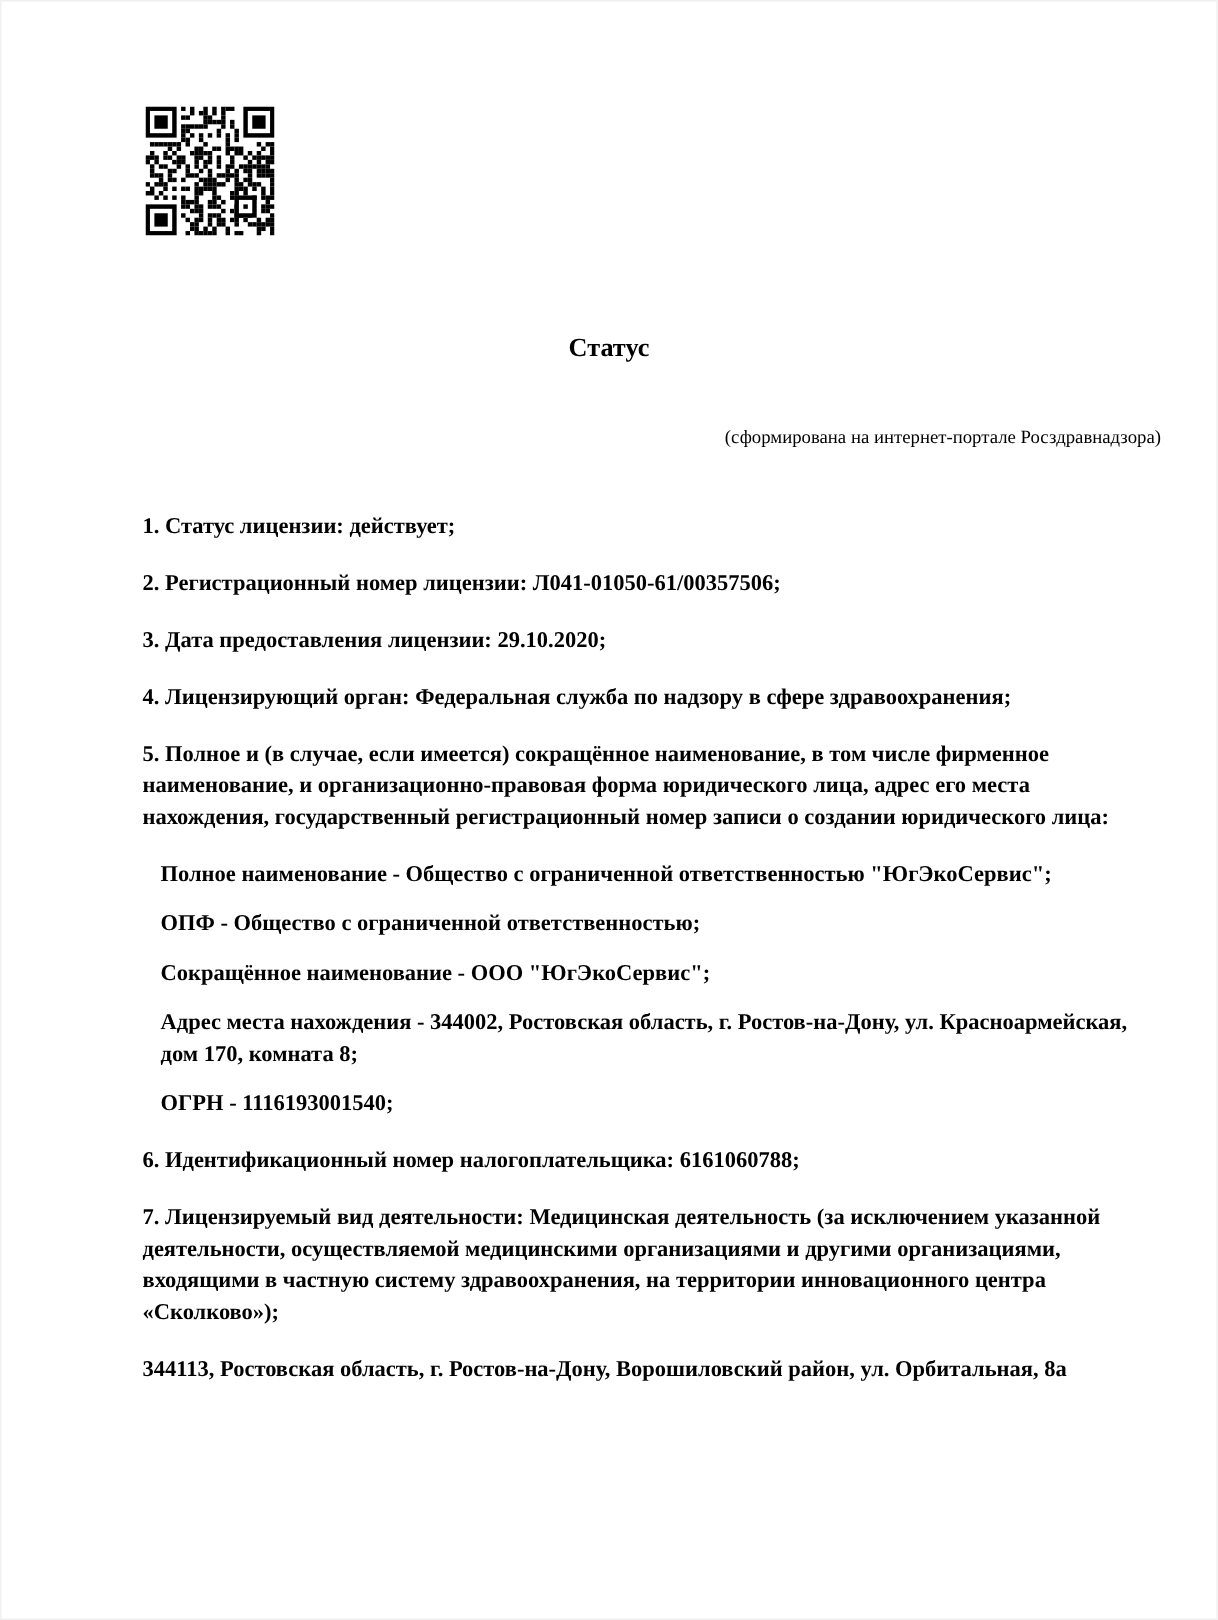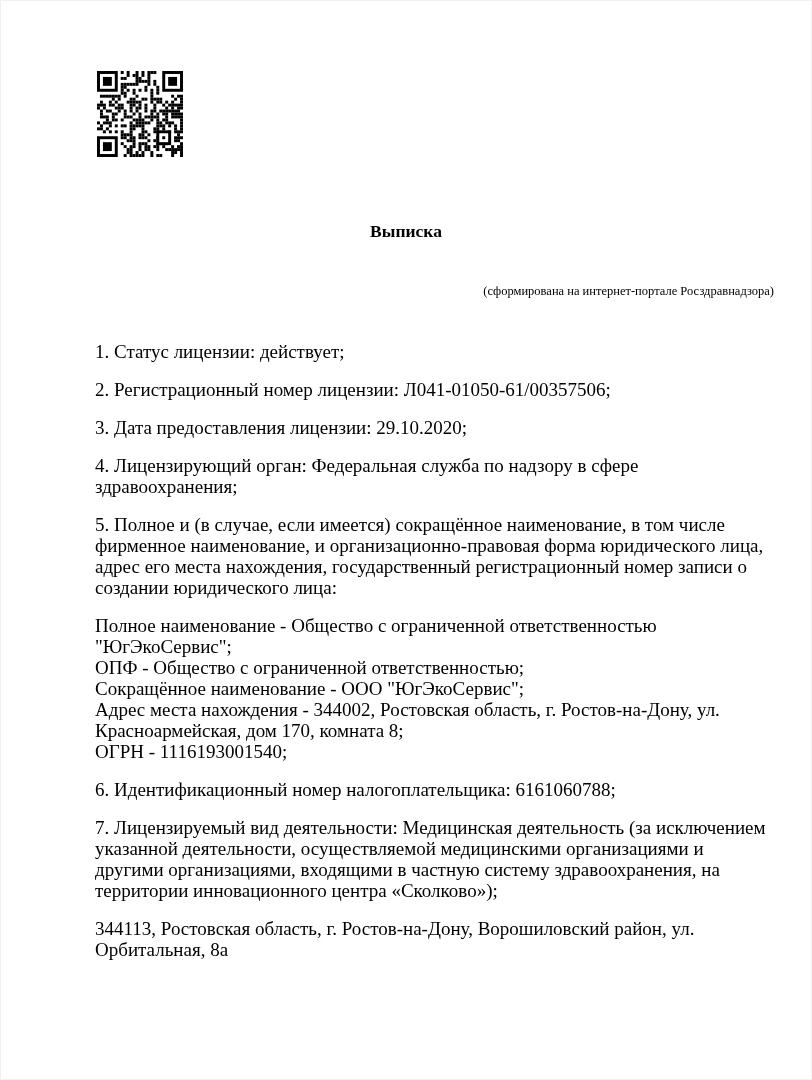--- a/index.html
+++ b/index.html
@@ -35,27 +35,28 @@
     top: 284px;
     right: 38px;
     font-size: 12.5px;
     text-align: center;
   }
   .body-text {
     position: absolute;
     top: 341px;
     left: 95px;
     width: 677px;
-    font-size: 19px;
+    font-size: 15px;
     line-height: 21px;
     text-align: left;
+    font-weight: bold;
   }
   .para { margin: 0 0 17px 0; }
   .org-block { margin: 0 0 17px 0; }
-  .org-line { margin: 0; }
+  .org-line { margin: 12px; }
 </style>
 </head>
 <body>
 
 <div class="page">
 
   <svg class="qr" id="qr-svg" viewBox="0 0 87 87">
       <rect x="0" y="0" width="87" height="87" fill="#ffffff"></rect>
       <rect x="24" y="0" width="3" height="3" fill="#000000"></rect>
       <rect x="30" y="0" width="3" height="3" fill="#000000"></rect>
@@ -382,21 +383,21 @@
       <rect x="72" y="6" width="9" height="9" fill="#000000"></rect>
       <rect x="0" y="66" width="21" height="21" fill="#000000"></rect>
       <rect x="3" y="69" width="15" height="15" fill="#ffffff"></rect>
       <rect x="6" y="72" width="9" height="9" fill="#000000"></rect>
       <rect x="60" y="60" width="15" height="15" fill="#000000"></rect>
       <rect x="63" y="63" width="9" height="9" fill="#ffffff"></rect>
       <rect x="66" y="66" width="3" height="3" fill="#000000"></rect>
     </svg>
 
   <div class="title-block">
-    <div>Выписка</div>
+    <div>Статус</div>
   </div>
 
   <div class="subtitle">(сформирована на интернет-портале Росздравнадзора)</div>
 
   <div class="body-text">
     <div class="para">1. Статус лицензии: действует;</div>
     <div class="para">2. Регистрационный номер лицензии: Л041-01050-61/00357506;</div>
     <div class="para">3. Дата предоставления лицензии: 29.10.2020;</div>
     <div class="para">4. Лицензирующий орган: Федеральная служба по надзору в сфере здравоохранения;</div>
     <div class="para">5. Полное и (в случае, если имеется) сокращённое наименование, в том числе фирменное наименование, и организационно-правовая форма юридического лица, адрес его места нахождения, государственный регистрационный номер записи о создании юридического лица:</div>

